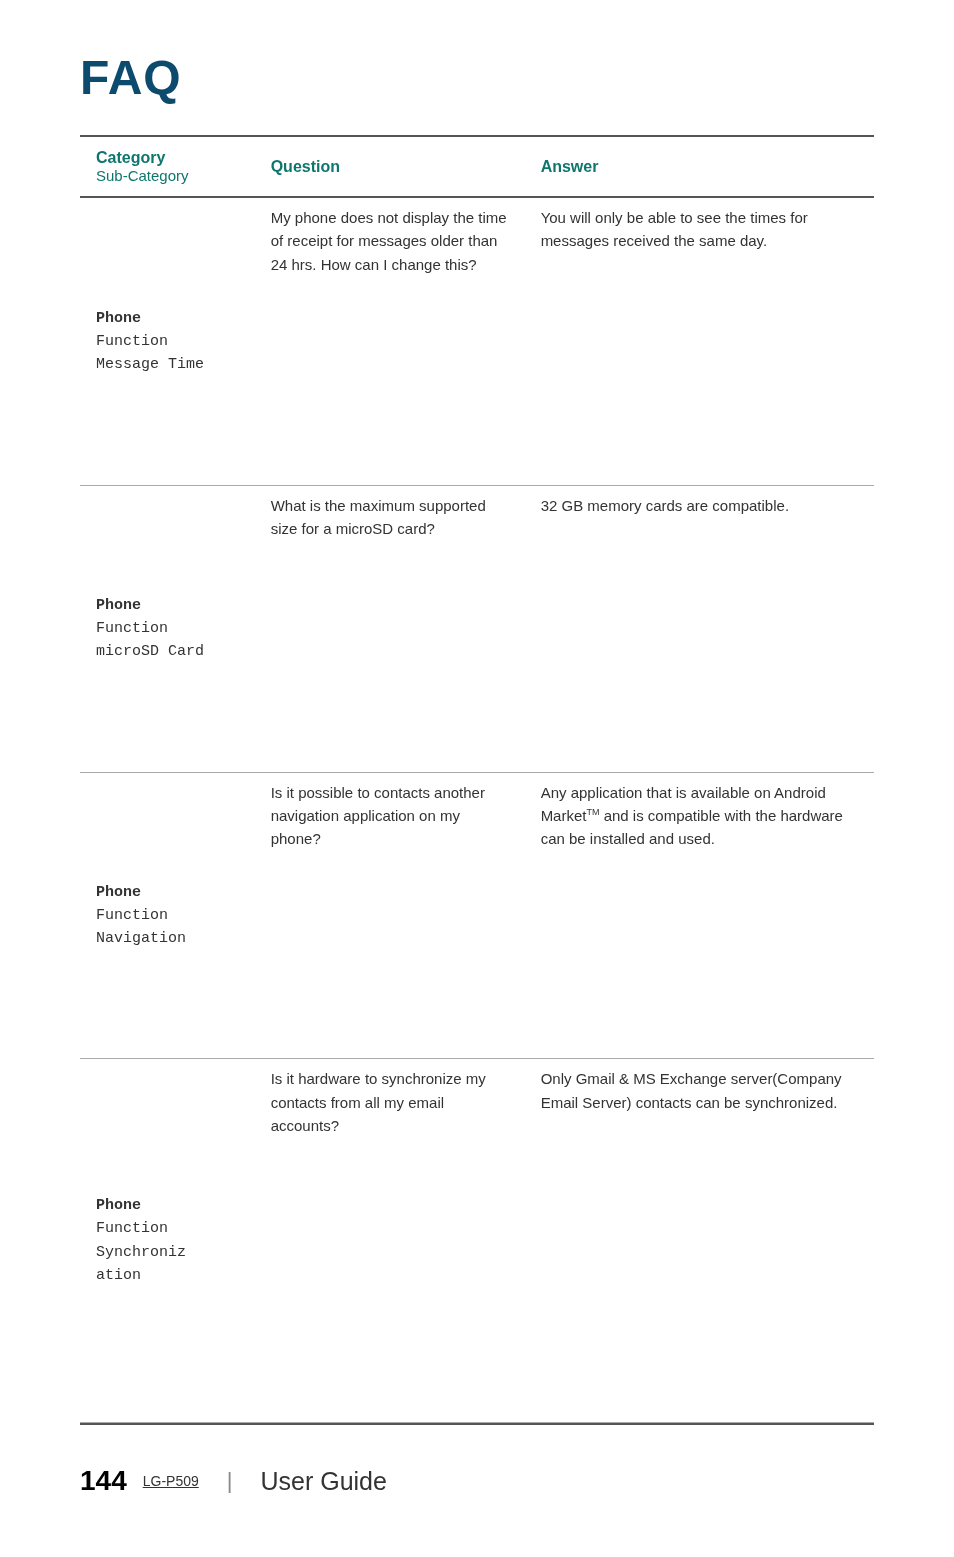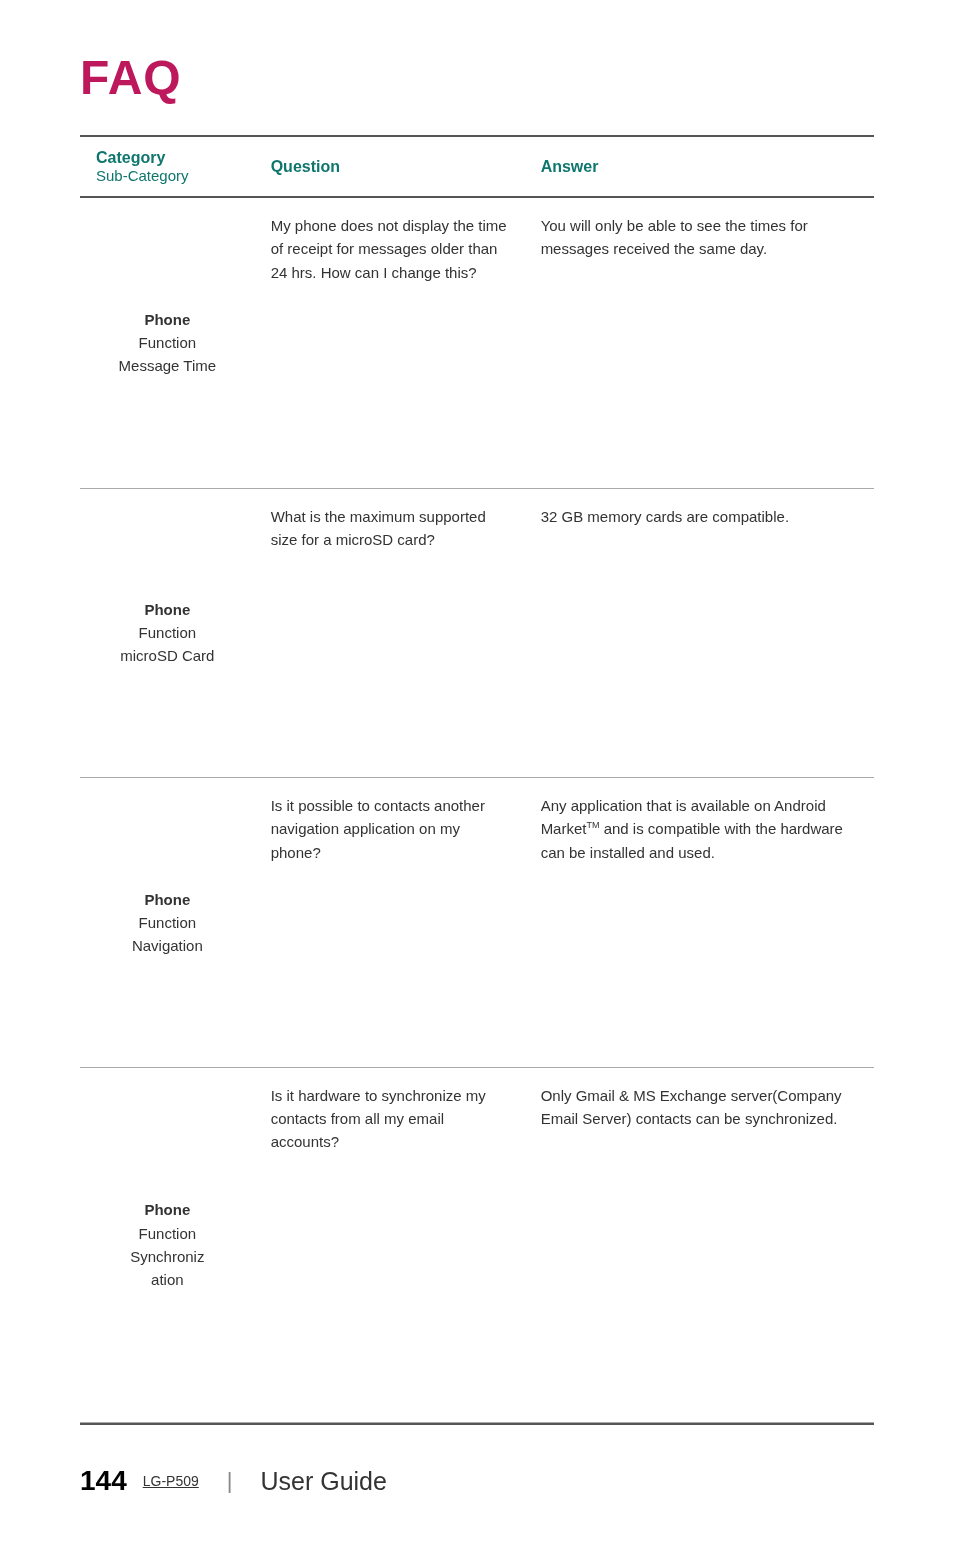--- a/index.html
+++ b/index.html
@@ -20,21 +20,21 @@
     .page-container {
       padding: 50px 80px 60px 80px;
       min-height: 1557px;
       display: flex;
       flex-direction: column;
     }
 
     .page-title {
       font-size: 48px;
       font-weight: bold;
-      color: #be185d;
+      color: #0c4a6e;
       margin-bottom: 30px;
       letter-spacing: 1px;
     }
 
     .faq-table {
       width: 100%;
       border-collapse: collapse;
       flex: 1;
     }
 
@@ -69,30 +69,31 @@
 
     .faq-table thead th.col-answer {
       width: 44%;
     }
 
     .faq-table tbody tr {
       border-bottom: 1.5px solid #aaaaaa;
     }
 
     .faq-table tbody td {
-      padding: 16px 16px;
+      padding: 8px 16px;
       font-size: 15px;
       line-height: 1.55;
       vertical-align: top;
       color: #333333;
     }
 
     .faq-table tbody td.col-category {
-      text-align: center;
+      text-align: left;
       vertical-align: middle;
+      font-family: Liberation Mono, monospace;
     }
 
     .category-main {
       font-weight: bold;
       font-size: 15px;
       display: block;
     }
 
     .category-sub {
       font-weight: normal;

